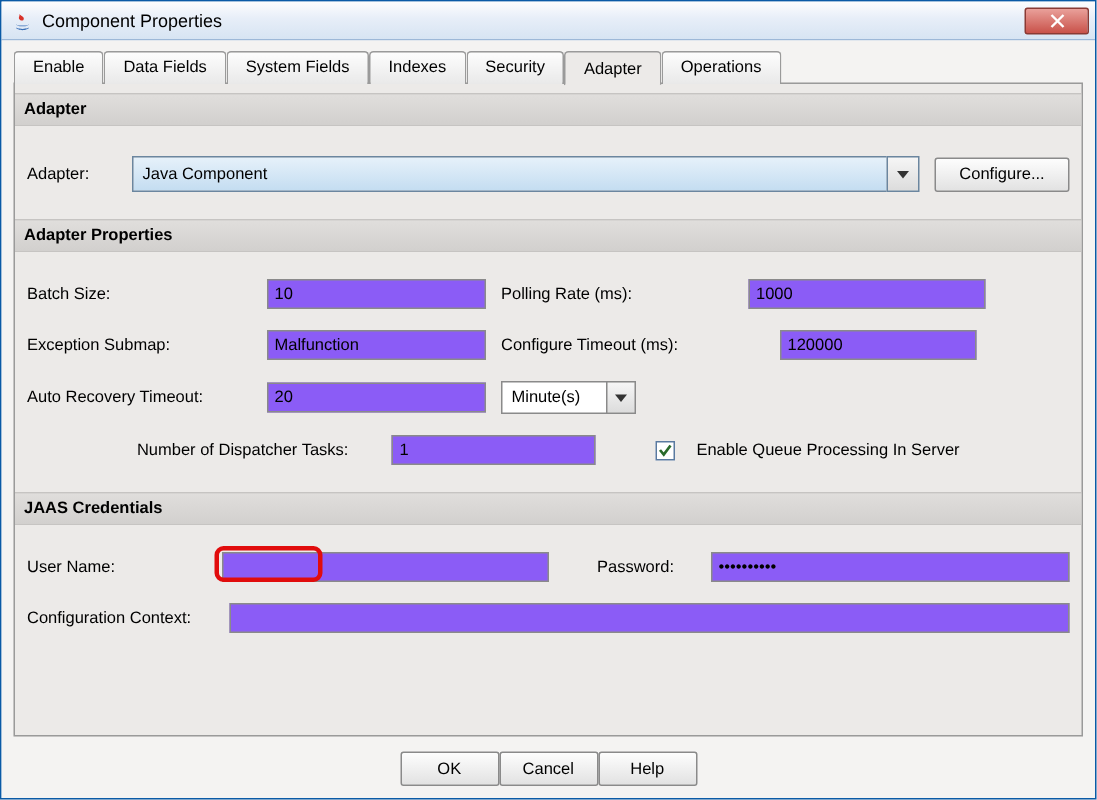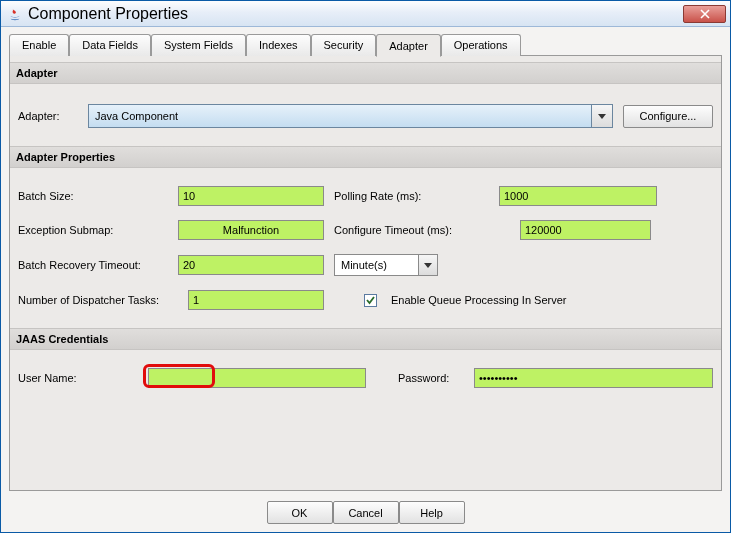--- a/index.html
+++ b/index.html
@@ -23,21 +23,21 @@
     padding: 0 4px 0 6px;
   }
   .titlebar .java-icon {
     width: 16px; height: 16px;
     display: inline-flex; align-items: center; justify-content: center;
     margin-right: 5px;
   }
   .titlebar .title {
     flex: 1;
     color: #000;
-    font-size: 16px;
+    font-size: 12px;
   }
   .titlebar .close {
     width: 43px; height: 18px;
     background: linear-gradient(to bottom, #e9a09a, #c9524a);
     border: 1px solid #8a3a34;
     border-radius: 2px;
     display: flex; align-items: center; justify-content: center;
     color: #fff;
     cursor: pointer;
   }
@@ -94,27 +94,27 @@
   }
   .section-body {
     padding: 4px 2px 0 2px;
   }
   .row {
     display: flex;
     align-items: center;
     gap: 10px;
     margin-bottom: 14px;
   }
-  .row:last-child { margin-bottom: 0; }
+  .row:last-child { margin-bottom: 0; justify-content: center; }
   label.lbl { color: #000; }
   input.txt, select.sel {
     font: inherit;
     height: 20px;
     border: 1px solid #8a8a8a;
-    background: #bef264;
+    background: #8b5cf6;
     padding: 1px 4px;
   }
   .adapter-select-wrap {
     flex: 1;
     display: flex;
     height: 24px;
   }
   .adapter-select {
     flex: 1;
     border: 1px solid #6b869f;
@@ -139,21 +139,21 @@
     border-radius: 2px;
     cursor: pointer;
   }
   .minutes-wrap {
     display: flex; height: 22px;
   }
   .minutes-val {
     border: 1px solid #8a8a8a; border-right: none;
     background: #fff;
     padding: 2px 6px; display: flex; align-items: center;
-    width: 84px;
+    width: 70px;
   }
   .minutes-arrow {
     width: 20px;
     border: 1px solid #8a8a8a;
     background: linear-gradient(to bottom, #f6f6f6, #dcdcdc);
     display: flex; align-items: center; justify-content: center;
     cursor: pointer;
   }
   .chk {
     width: 13px; height: 13px;
@@ -235,26 +235,26 @@
       <div class="section-head">Adapter Properties</div>
       <div class="section-body" style="padding-top:18px;">
         <div class="row">
           <label class="lbl" style="width:150px;">Batch Size:</label>
           <input class="txt" style="width: 146px;" value="10">
           <label class="lbl" style="width:155px;">Polling Rate (ms):</label>
           <input class="txt" style="width: 158px;" value="1000">
         </div>
         <div class="row">
           <label class="lbl" style="width:150px;">Exception Submap:</label>
-          <input class="txt" style="width: 146px; text-align: center;" value="Malfunction">
+          <input class="txt" style="width: 146px;" value="Malfunction">
           <label class="lbl" style="width:155px;">Configure Timeout (ms):</label>
           <input class="txt" style="width: 131px; margin-left: 21px;" value="120000">
         </div>
         <div class="row">
-          <label class="lbl" style="width:150px;">Batch Recovery Timeout:</label>
+          <label class="lbl" style="width:150px;">Auto Recovery Timeout:</label>
           <input class="txt" style="width: 146px;" value="20">
           <div class="minutes-wrap">
             <div class="minutes-val">
                 <span>Minute(s)</span>
               </div>
             <div class="minutes-arrow">
                 <div class="triangle-down"></div>
               </div>
           </div>
         </div>
@@ -277,20 +277,24 @@
       <div class="section-body" style="padding-top:18px; position:relative;">
         <div class="row">
           <label class="lbl" style="width:120px;">User Name:</label>
           <div style="position:relative;">
             <input class="txt" style="width: 218px;" value="">
             <div class="red-highlight" style="left:-5px; top:-4px; width:72px; height:24px;"></div>
           </div>
           <label class="lbl" style="width:66px; margin-left:22px;">Password:</label>
           <input class="txt" style="flex: 1 1 0%;" value="••••••••••">
         </div>
+        <div class="row">
+          <label class="lbl" style="width:125px;">Configuration Context:</label>
+          <input class="txt" style="flex: 1 1 0%;" value="">
+        </div>
       </div>
     </div>
 
   </div>
 
   <div class="buttons-bar">
     <button class="btn" style="width:66px;"><span>OK</span></button>
     <button class="btn" style="width:66px;"><span>Cancel</span></button>
     <button class="btn" style="width:66px;"><span>Help</span></button>
   </div>

